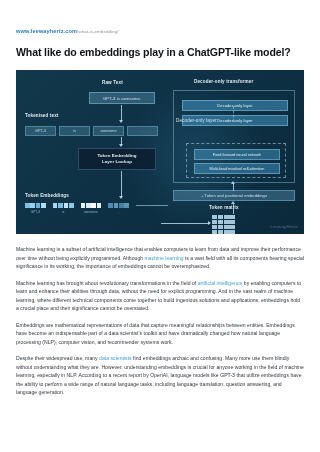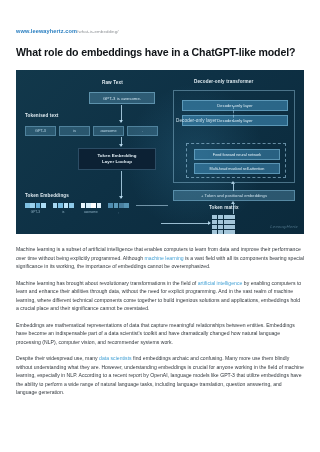--- a/index.html
+++ b/index.html
@@ -196,21 +196,21 @@
 </style>
 </head>
 <body>
 
 <div class="page">
 
   <div class="url-line">
     <span class="url-domain">www.leewayhertz.com</span><span class="url-path">/what-is-embedding/</span>
   </div>
 
-  <h1 class="headline">What role do embeddings have in a ChatGPT-like model?</h1>
+  <h1 class="headline">What like do embeddings play in a ChatGPT-like model?</h1>
 
   <div class="figure">
     <div class="fig-glow"></div>
 
     <div class="fig-label" style="left:86px; top:10px;">Raw Text</div>
     <div class="fig-box box-raw">GPT-3 is awesome.</div>
 
     <div class="fig-label" style="left:9px; top:43px;">Tokenised text</div>
 
     <div class="tok-row">

